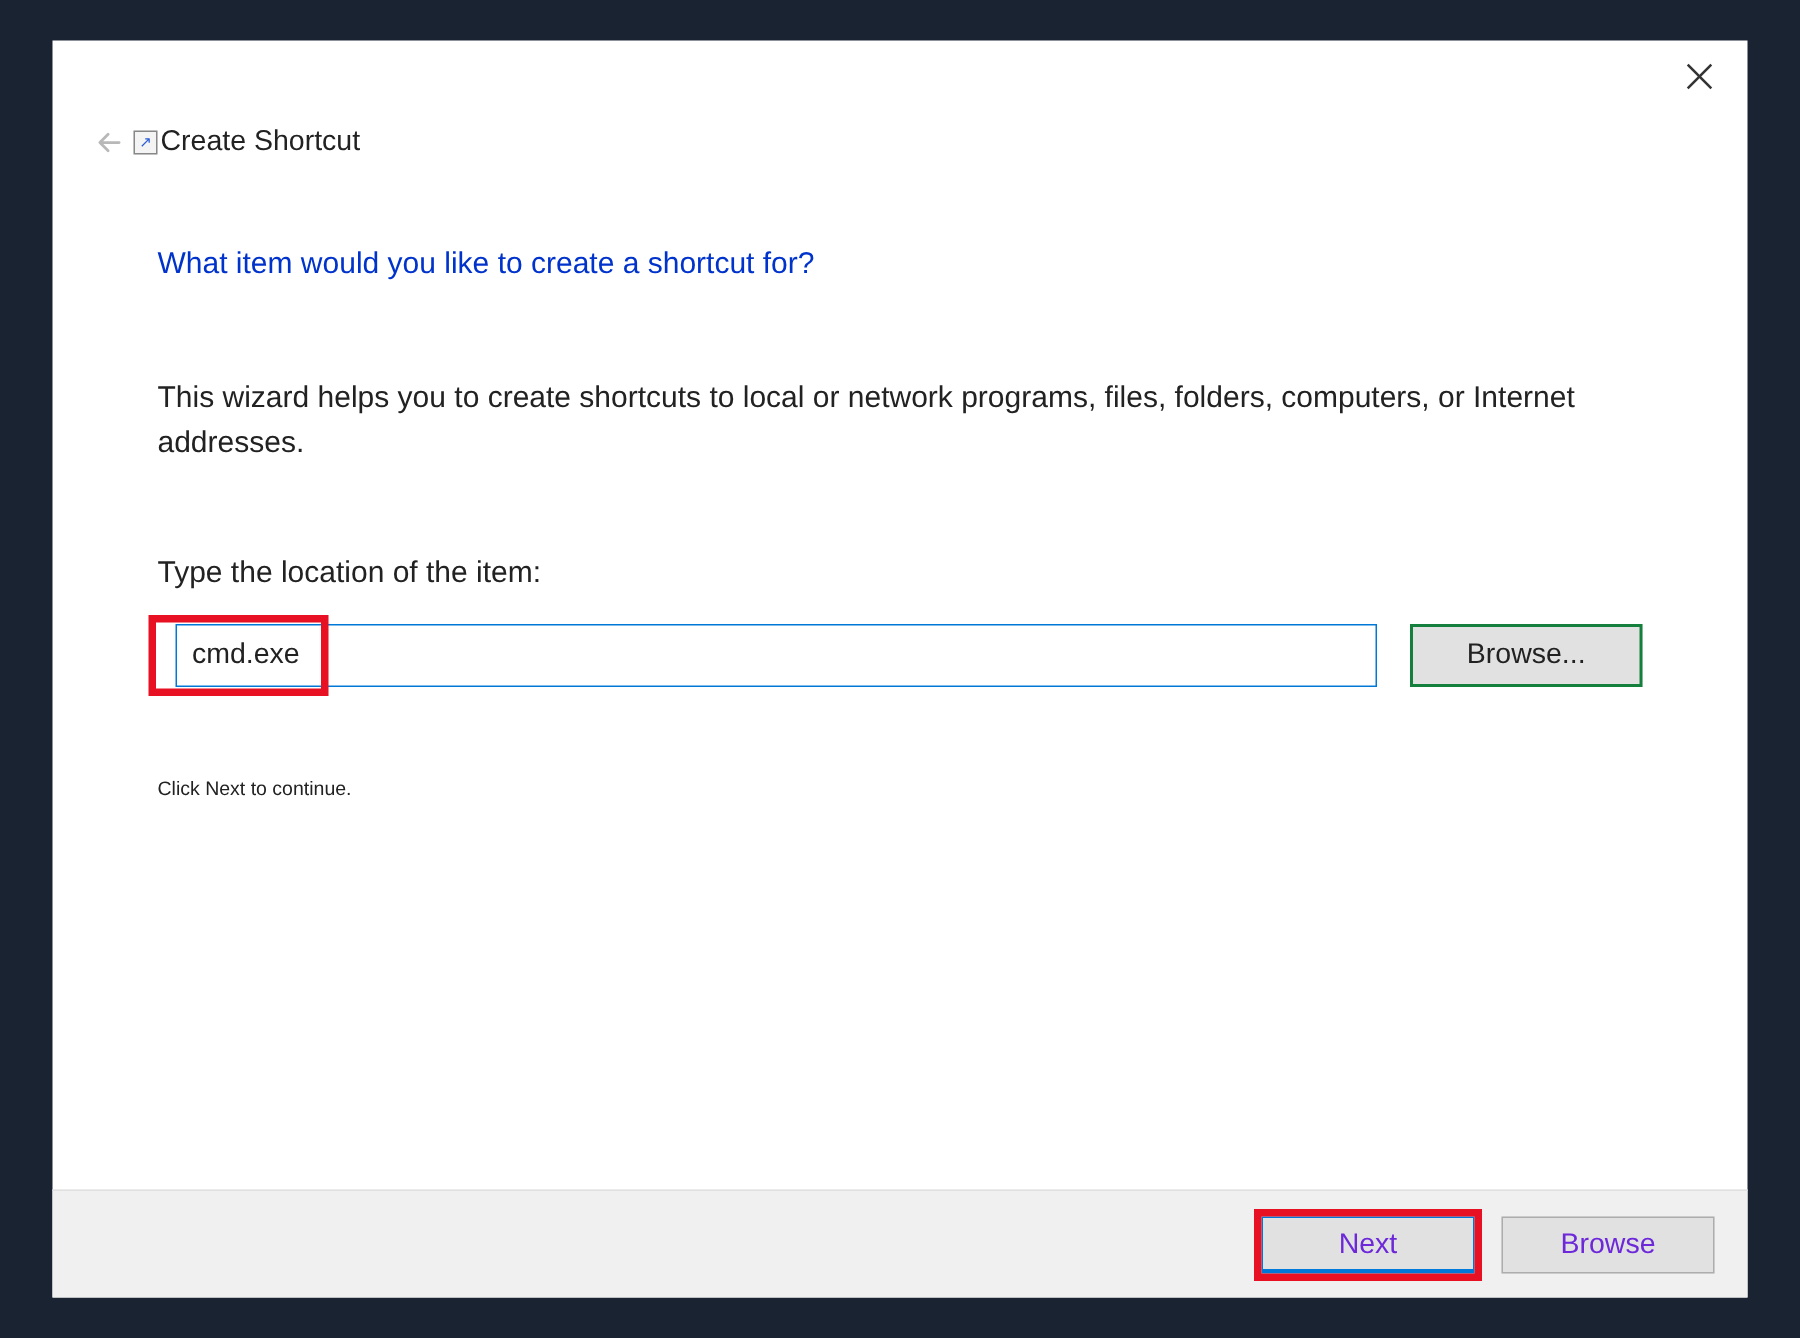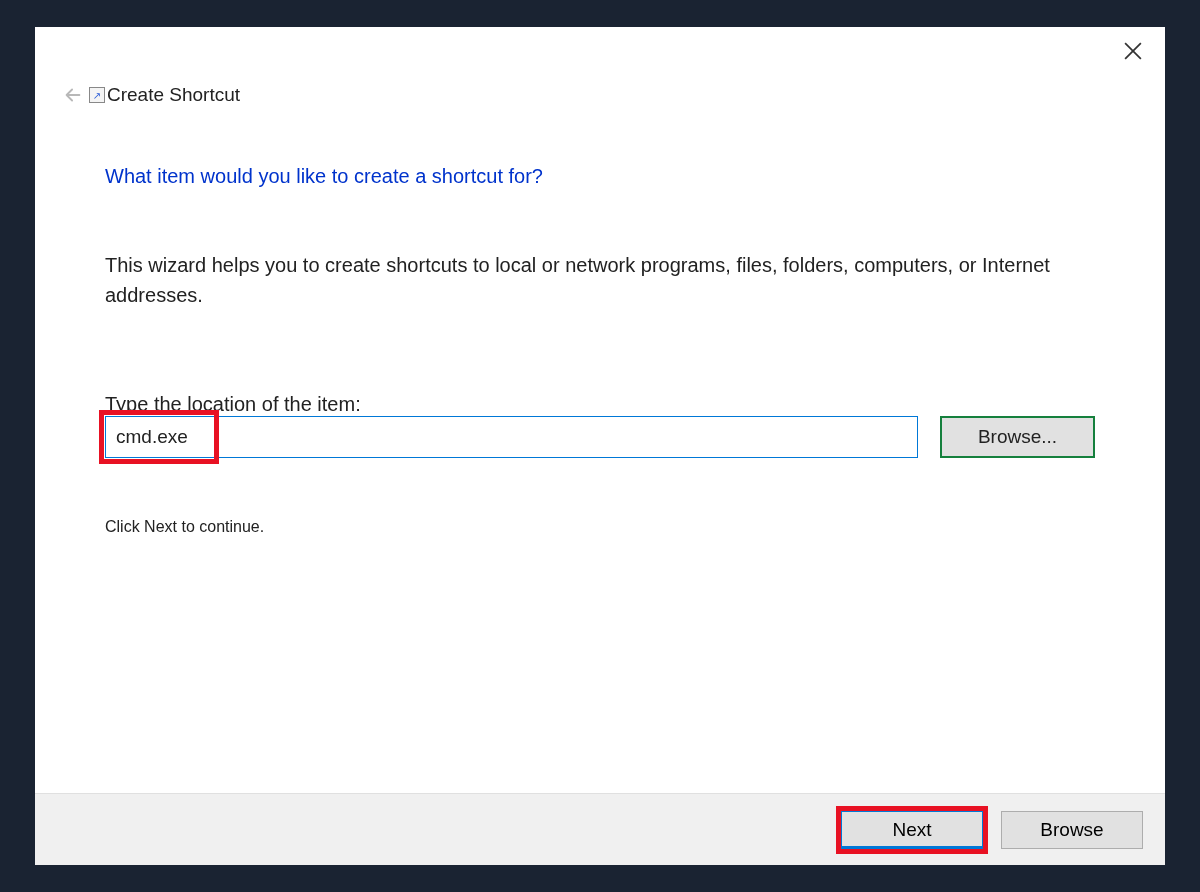--- a/index.html
+++ b/index.html
@@ -81,36 +81,37 @@
     .heading {
       color: #0033cc;
       font-size: 20px;
       font-weight: 400;
       margin-bottom: 62px;
     }
     .description {
       font-size: 20px;
       color: #222;
       line-height: 1.5;
-      margin-bottom: 83px;
+      margin-bottom: 61px;
     }
     .field-label {
       font-size: 20px;
       color: #222;
-      margin-bottom: 0;
+      margin-bottom: 22px;
     }
     .input-row {
       display: flex;
       gap: 22px;
       align-items: center;
       margin-bottom: 60px;
     }
     .input-wrapper {
       position: relative;
       flex: 1;
+      padding-left: 12px;
     }
     .location-input {
       width: 100%;
       height: 42px;
       border: 1px solid #0078d7;
       padding: 0 10px;
       font-size: 19px;
       font-family: inherit;
       outline: none;
       color: #222;
@@ -128,42 +129,42 @@
       width: 155px;
       height: 42px;
       background: #e1e1e1;
       border: 2px solid #15803d;
       font-size: 19px;
       font-family: inherit;
       cursor: pointer;
       color: #222;
     }
     .continue-text {
-      font-size: 16px;
+      font-size: 13px;
       color: #222;
     }
     .footer {
       height: 72px;
       background: #f0f0f0;
       border-top: 1px solid #e0e0e0;
       display: flex;
       justify-content: flex-end;
       align-items: center;
       padding: 0 22px;
       gap: 18px;
     }
     .footer-btn {
       width: 142px;
       height: 38px;
       background: #e1e1e1;
       border: 1px solid #adadad;
       font-size: 19px;
       font-family: inherit;
       cursor: pointer;
-      color: #000000;
+      color: #6d28d9;
     }
     .next-wrapper {
       position: relative;
     }
     .next-btn {
       border: 1px solid #0078d7;
       box-shadow: inset 0 -2px 0 #0078d7;
     }
     .red-highlight-next {
       position: absolute;

